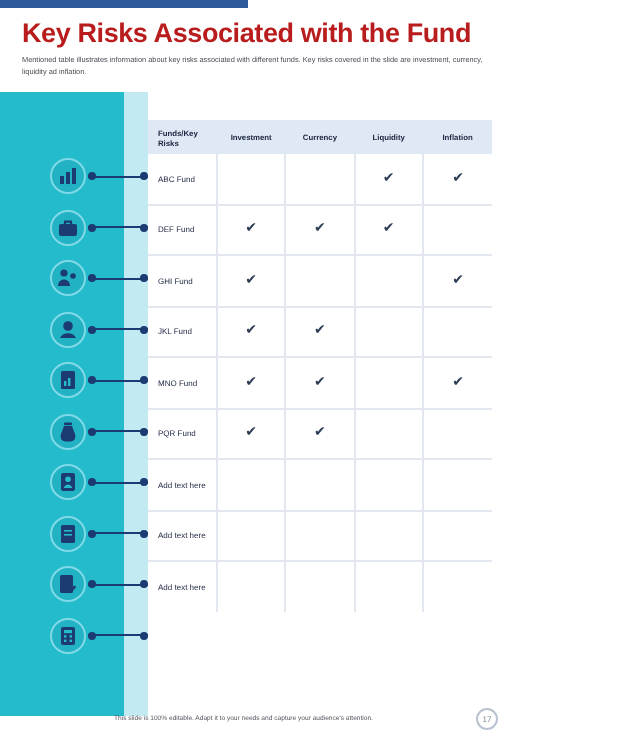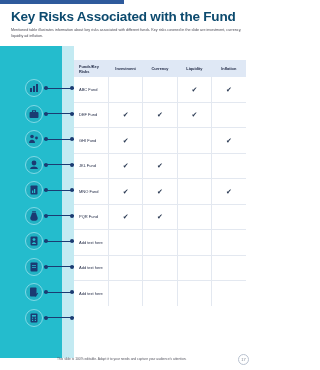--- a/index.html
+++ b/index.html
@@ -25,21 +25,21 @@
     background: #2e5a9c;
   }
 
   
   .slide-title {
     position: absolute;
     left: 11px;
     top: 9px;
     font-size: 13.5px;
     font-weight: bold;
-    color: #0c4a6e;
+    color: #b91c1c;
     letter-spacing: -0.2px;
     white-space: nowrap;
   }
   .slide-subtitle {
     position: absolute;
     left: 11px;
     top: 27px;
     width: 232px;
     font-size: 3.7px;
     line-height: 1.65;

